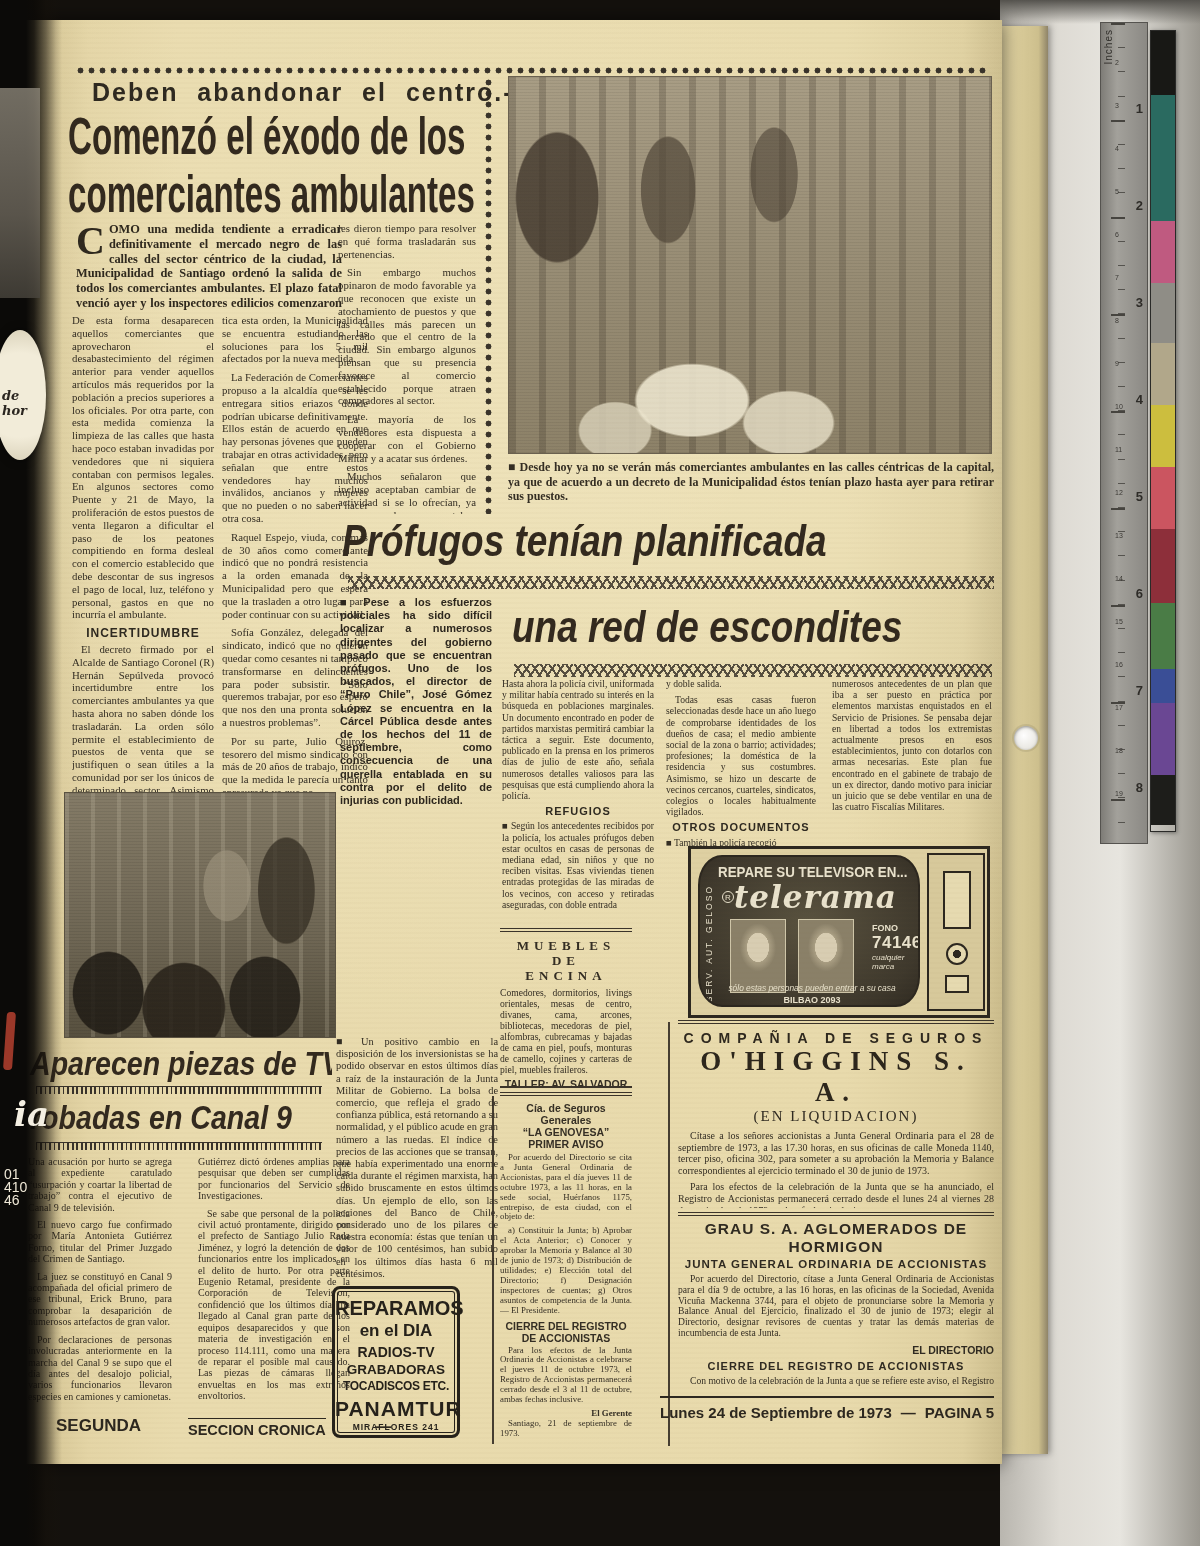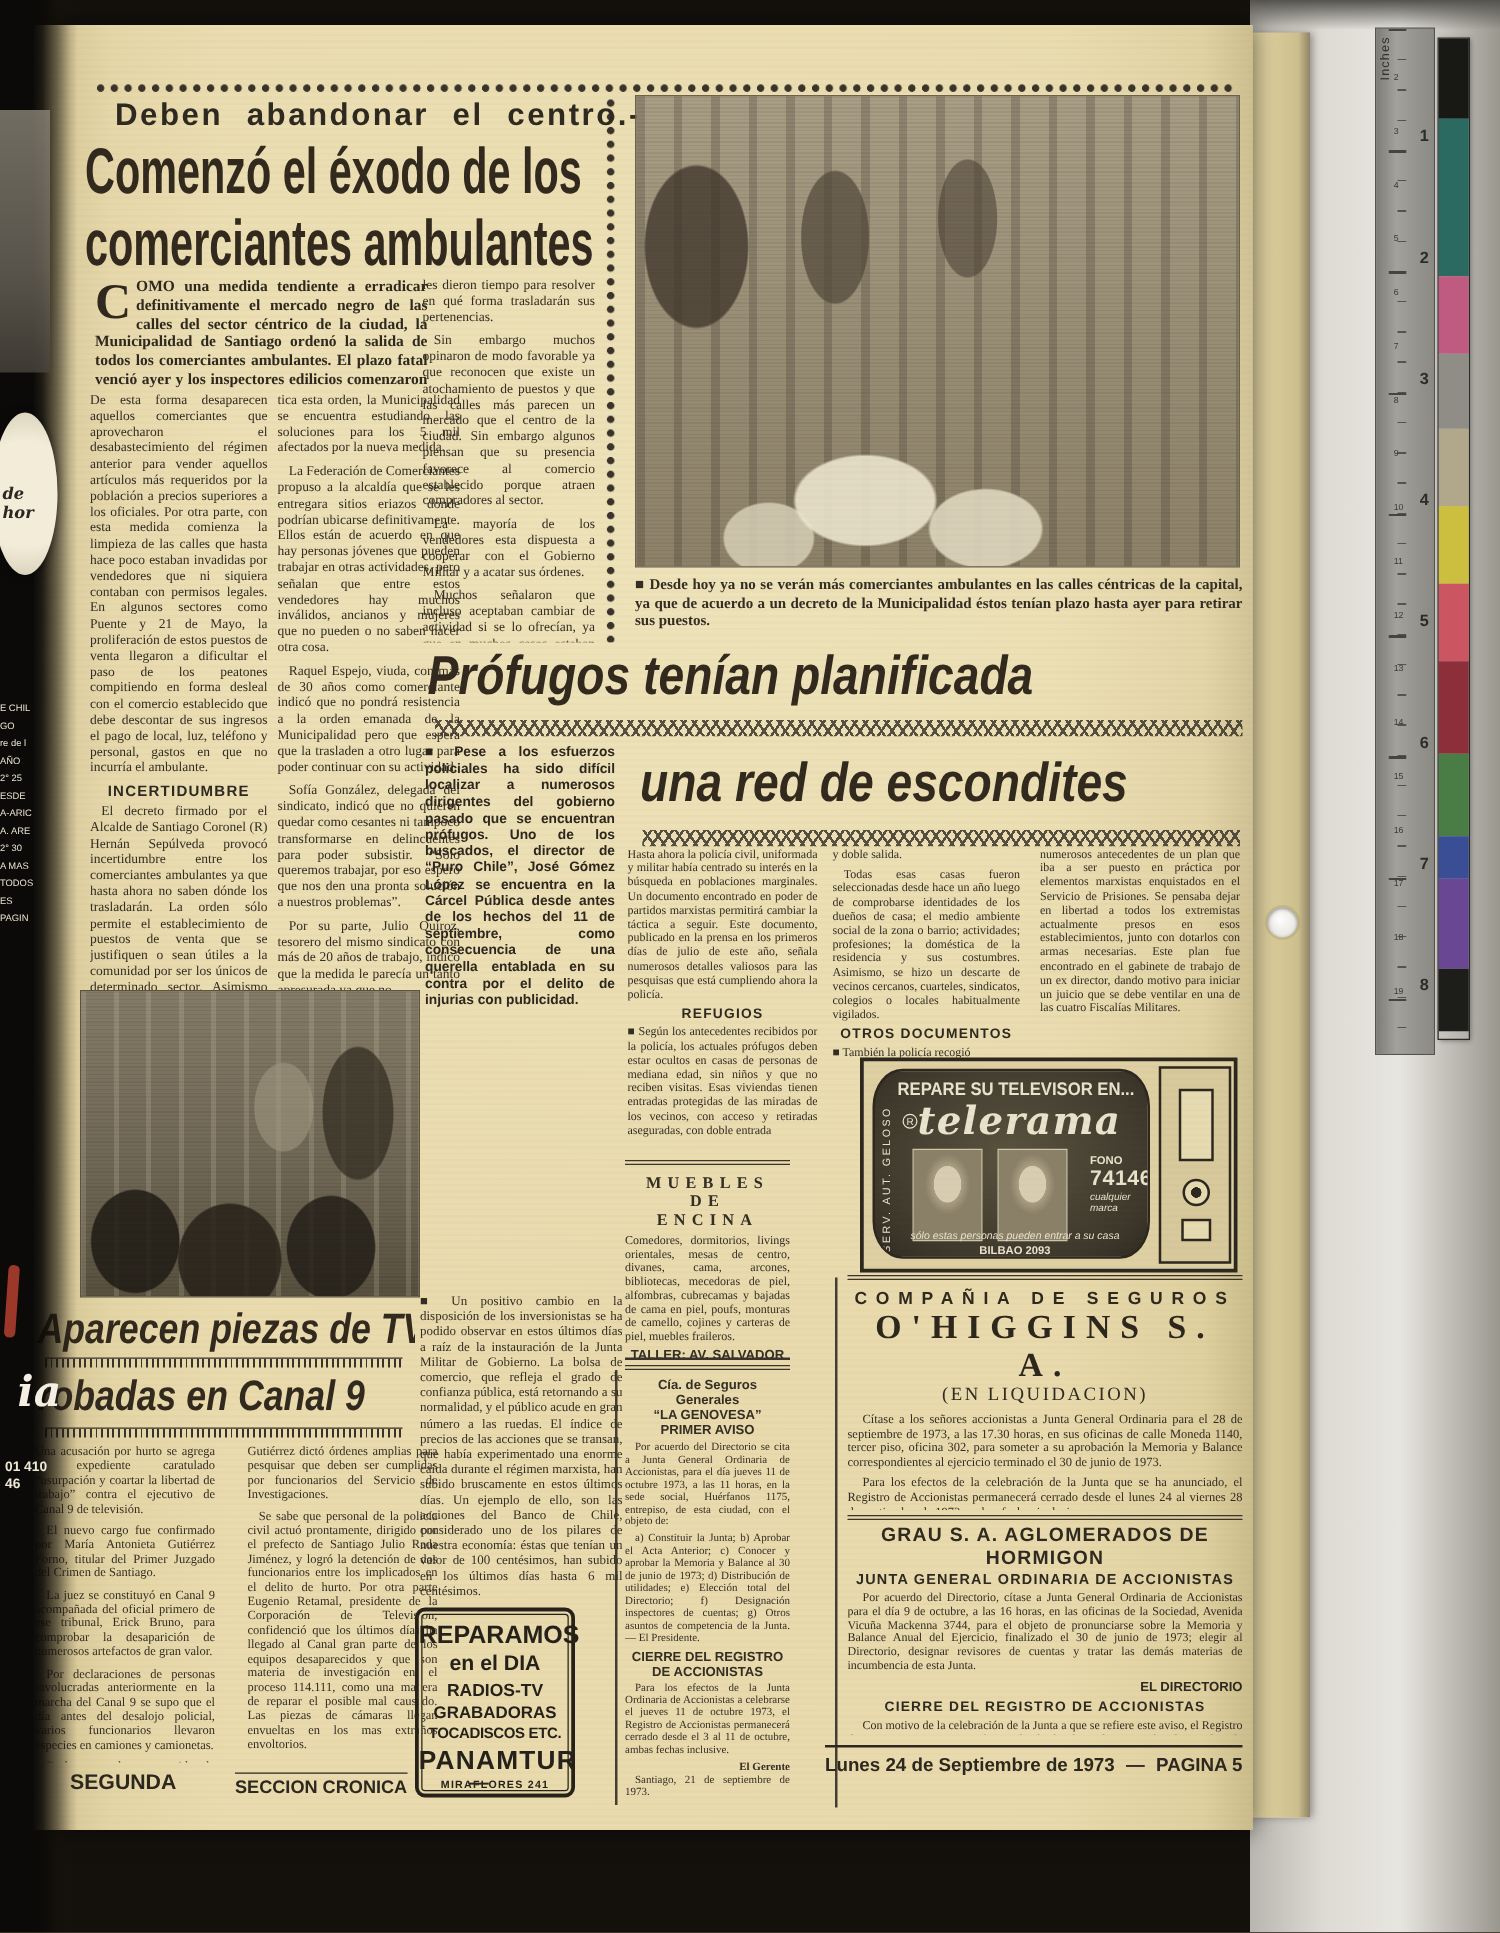--- a/index.html
+++ b/index.html
@@ -39,21 +39,21 @@
   .gutter-photo{left:0;top:88px;width:40px;height:210px;z-index:41;
           background:linear-gradient(180deg,#8b8578,#6d675c 60%,#4a463e);opacity:.8;}
   .gutter-logo{left:-6px;top:330px;width:52px;height:130px;border-radius:50%;z-index:41;
           background:radial-gradient(circle,#f2ecd9 60%,#d8d0b8);box-shadow:0 0 8px rgba(0,0,0,.5);}
   .gutter-logo span{position:absolute;left:8px;top:58px;font-style:italic;font-weight:bold;
           font-size:13px;color:#2b2620;font-family:"DejaVu Serif",serif;}
   .gutter-frags{left:0;top:560px;width:46px;z-index:41;color:#e9e2cf;
           font-family:"Liberation Sans",sans-serif;font-size:7.5px;line-height:14px;text-align:left;}
   .gutter-frags div{white-space:nowrap;}
   .gutter-nums{left:4px;top:1168px;z-index:41;color:#efe8d6;font-family:"Liberation Sans",sans-serif;
-          font-size:11px;font-weight:bold;width:40px;line-height:13px;}
+          font-size:14px;font-weight:normal;width:40px;line-height:13px;}
   .gutter-big{left:14px;top:1094px;z-index:41;color:#f4efe2;font-style:italic;font-weight:bold;
           font-size:34px;font-family:"DejaVu Serif",serif;}
   .red-mark{left:5px;top:1012px;width:9px;height:58px;background:#b5412f;border-radius:4px;
           transform:rotate(4deg);z-index:41;opacity:.85;}
 
   
   .page{left:20px;top:20px;width:982px;height:1444px;overflow:hidden;
         background:
           radial-gradient(ellipse 120% 60% at 55% 30%,rgba(255,250,225,.25),transparent 70%),
           linear-gradient(90deg,#cdbd8c,#e4d5a6 7%,#e9dbae 16%,#e8daac 84%,#dfd0a0 96%,#cbbc8c),
@@ -431,32 +431,17 @@
     <div class="abs f-left" style="left:36px;top:1396px;font-size:17px;">SEGUNDA</div>
     <div class="abs f-left" style="left:355px;top:1398px;font-size:16px;">—</div>
     <div class="abs f-left" style="left:168px;top:1398px;font-size:14.5px;border-top:1.5px solid #2c271f;padding-top:3px;">SECCION  CRONICA</div>
   </div>
 
   <div class="abs gutter"></div>
   <div class="abs gutter-photo"></div>
   <div class="abs gutter-logo">
     <span>de hor</span>
     </div>
-  <div class="abs gutter-frags">
-      <div>E CHIL</div>
-      <div>GO</div>
-      <div>re de l</div>
-      <div>AÑO</div>
-      <div>2° 25</div>
-      <div>ESDE</div>
-      <div>A-ARIC</div>
-      <div>A. ARE</div>
-      <div>2° 30</div>
-      <div>A MAS</div>
-      <div>TODOS</div>
-      <div>ES</div>
-      <div>PAGIN</div>
-    </div>
   <div class="abs gutter-big">ia</div>
   <div class="abs gutter-nums">01 410 46</div>
   <div class="abs red-mark"></div>
 
 </div>
 
 </body></html>

